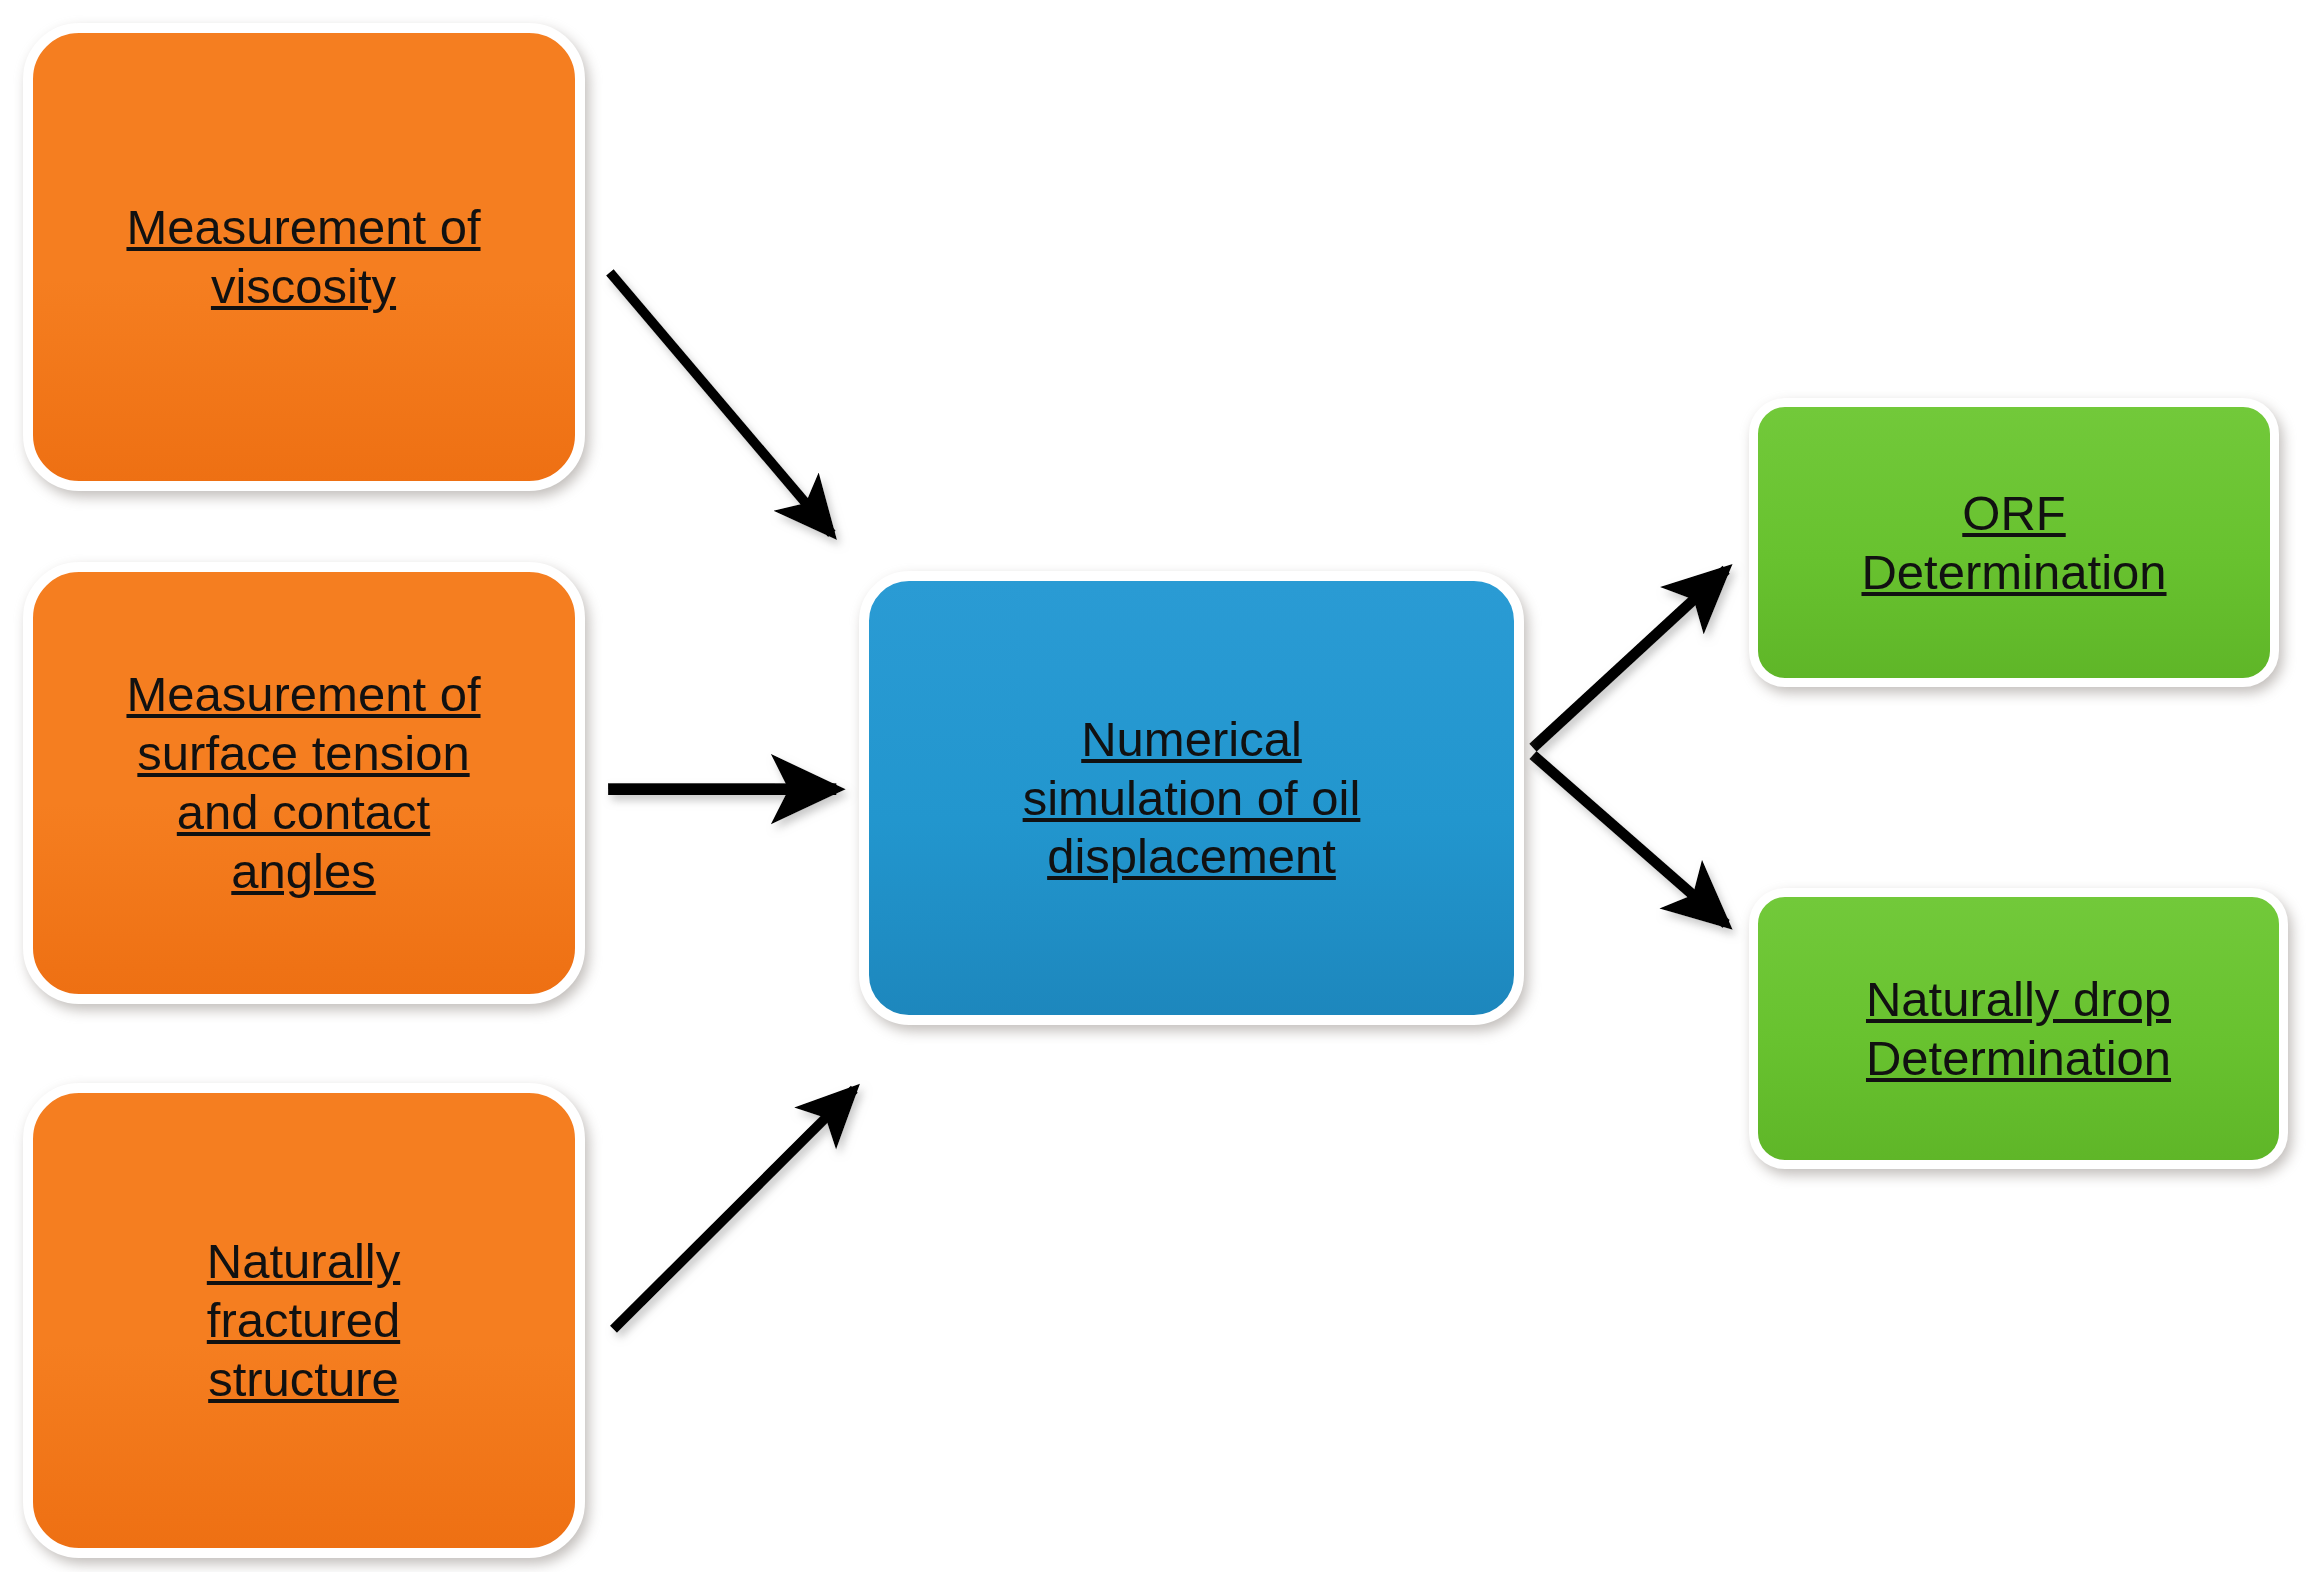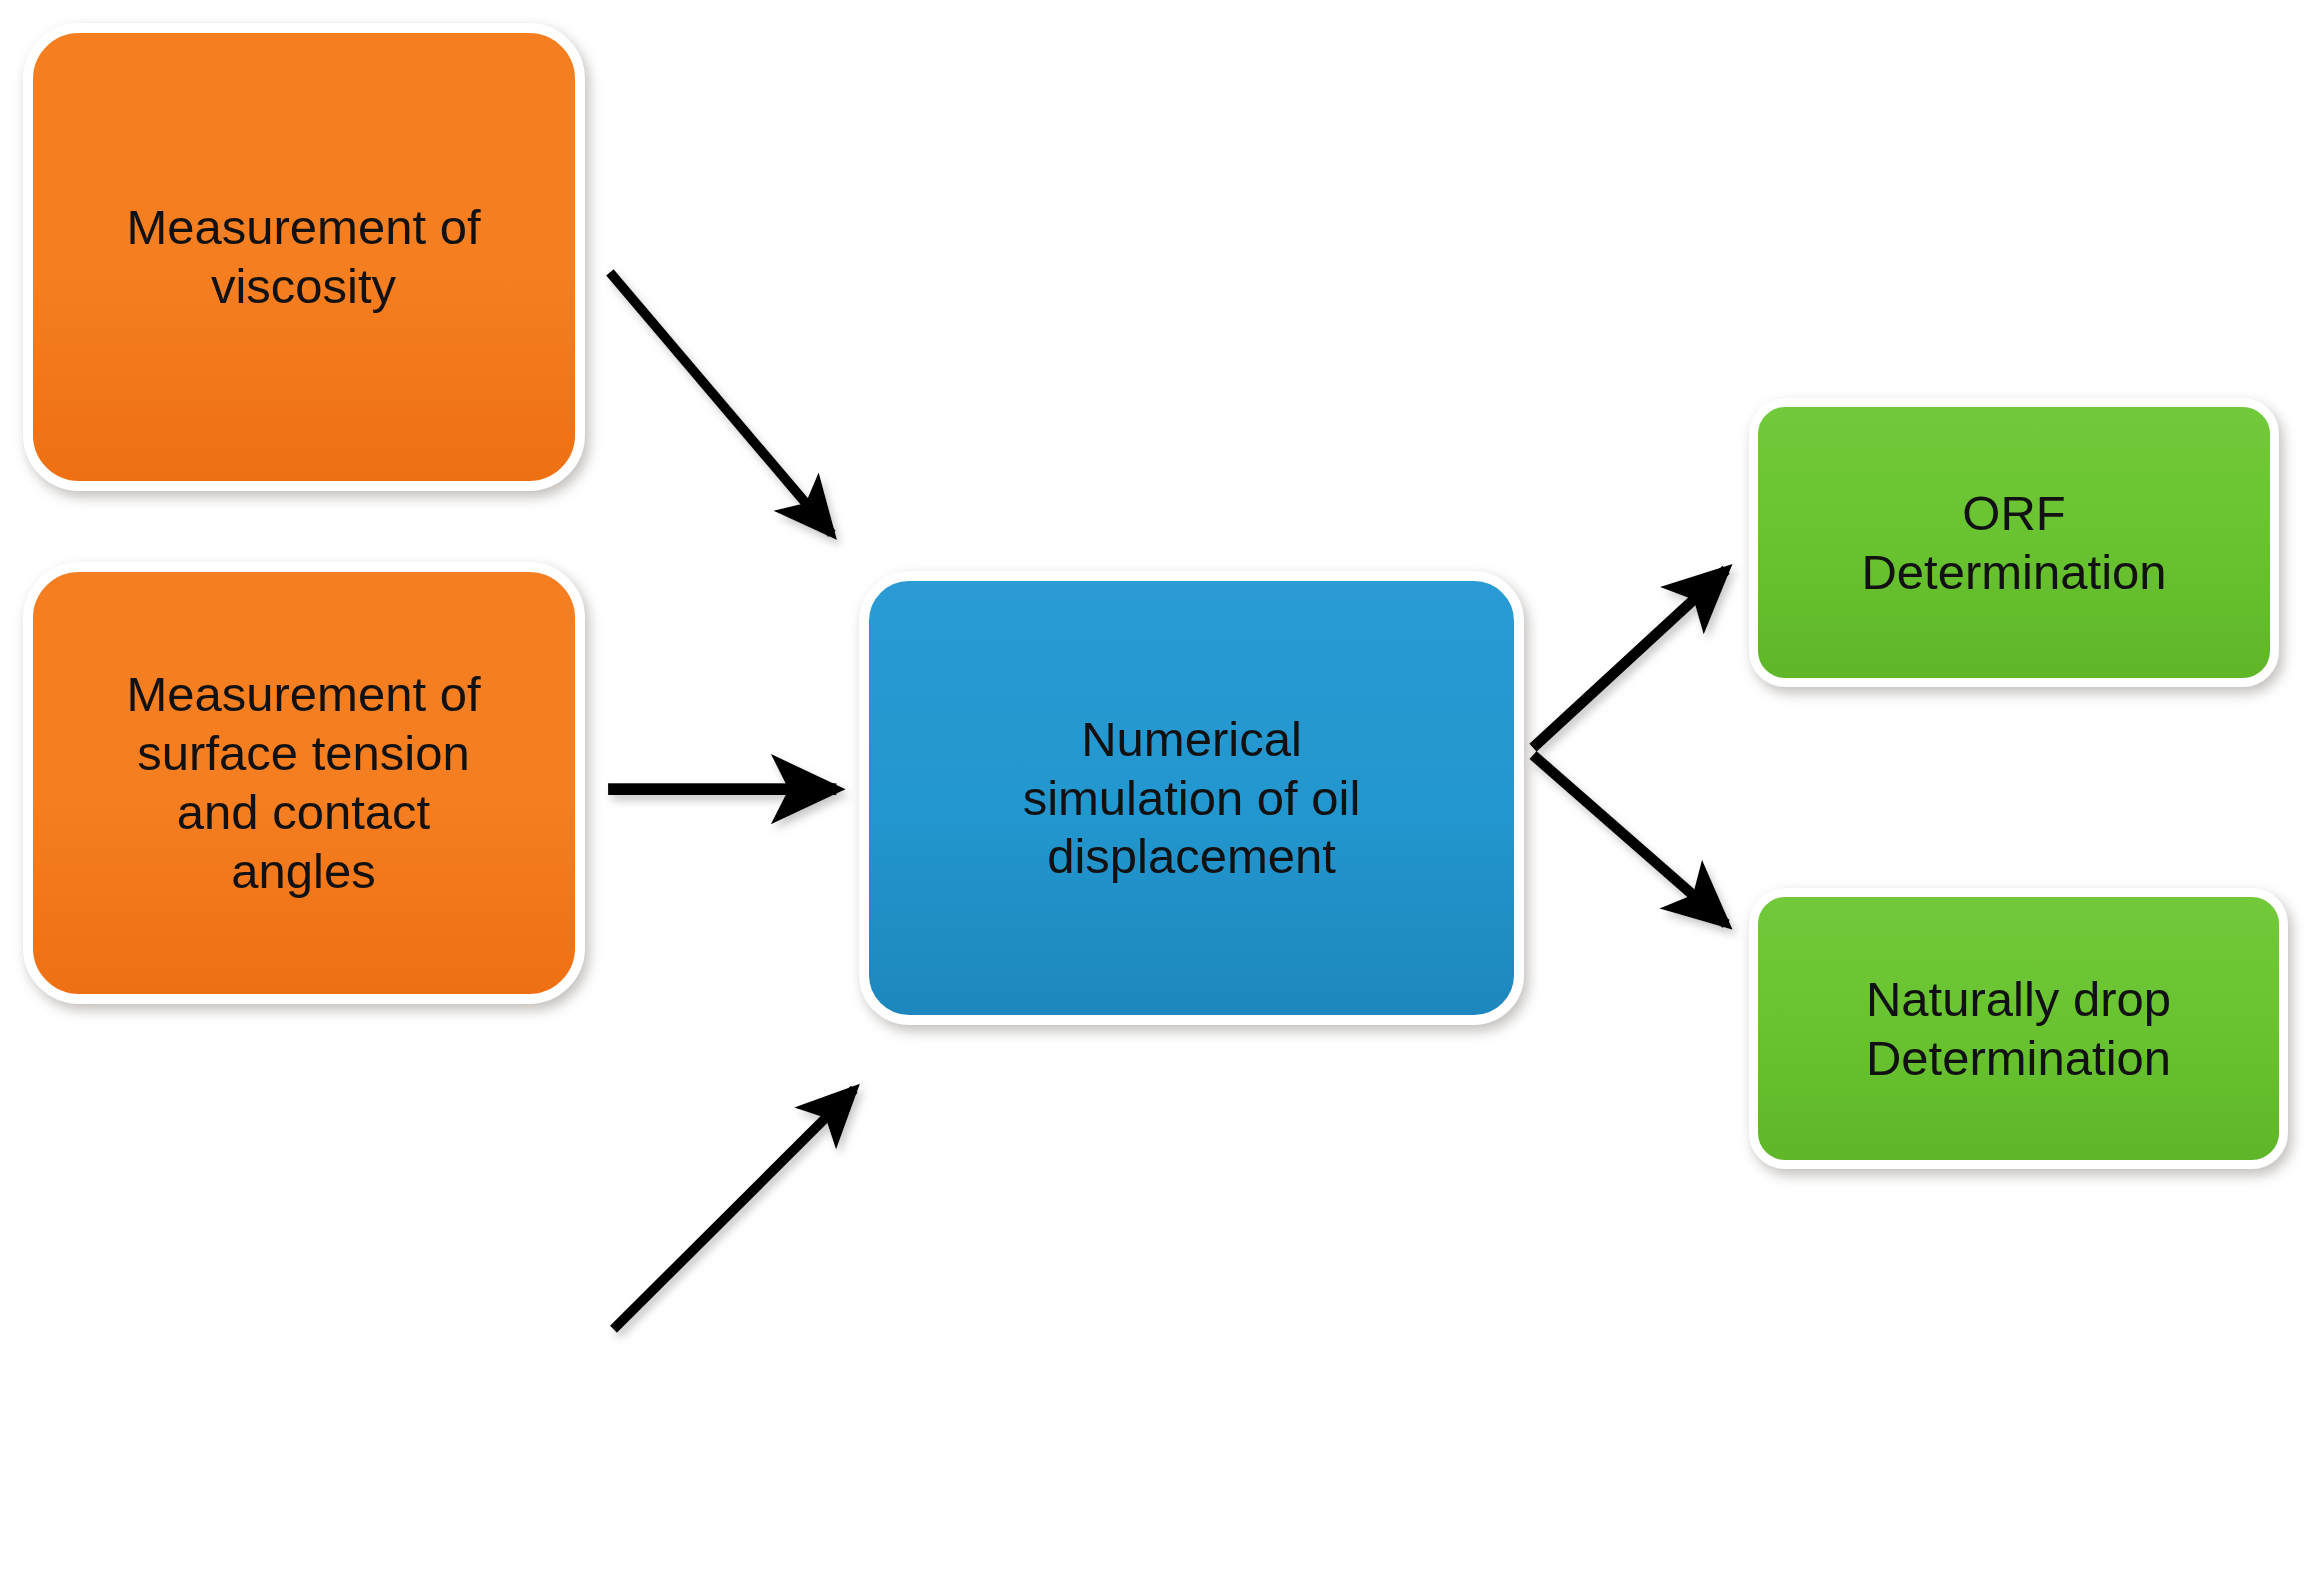--- a/index.html
+++ b/index.html
@@ -31,20 +31,21 @@
     box-sizing: border-box;
     display: flex;
     align-items: center;
     justify-content: center;
     text-align: center;
     color: #111111;
     border: 10px solid #ffffff;
     border-radius: 52px;
     filter: drop-shadow(4.5px 6.3px 6.3px rgba(120,110,105,0.45));
     line-height: 1.2;
+    text-decoration: underline;
   }
   .node .node-label {
     display: block;
     width: 100%;
     padding: 0 12.6px;
     box-sizing: border-box;
     white-space: pre-line;
   }
   
   .node.orange {
@@ -108,20 +109,25 @@
 viscosity</span>
   </div>
 
   <div class="node orange" id="node-surface-tension">
     <span class="node-label">Measurement of
 surface tension
 and contact
 angles</span>
   </div>
 
+  <div class="node orange" id="node-fractured">
+    <span class="node-label">Naturally
+fractured
+structure</span>
+  </div>
 
   <div class="node blue" id="node-simulation">
     <span class="node-label">Numerical
 simulation of oil
 displacement</span>
   </div>
 
   <div class="node green" id="node-orf">
     <span class="node-label">ORF
 Determination</span>

